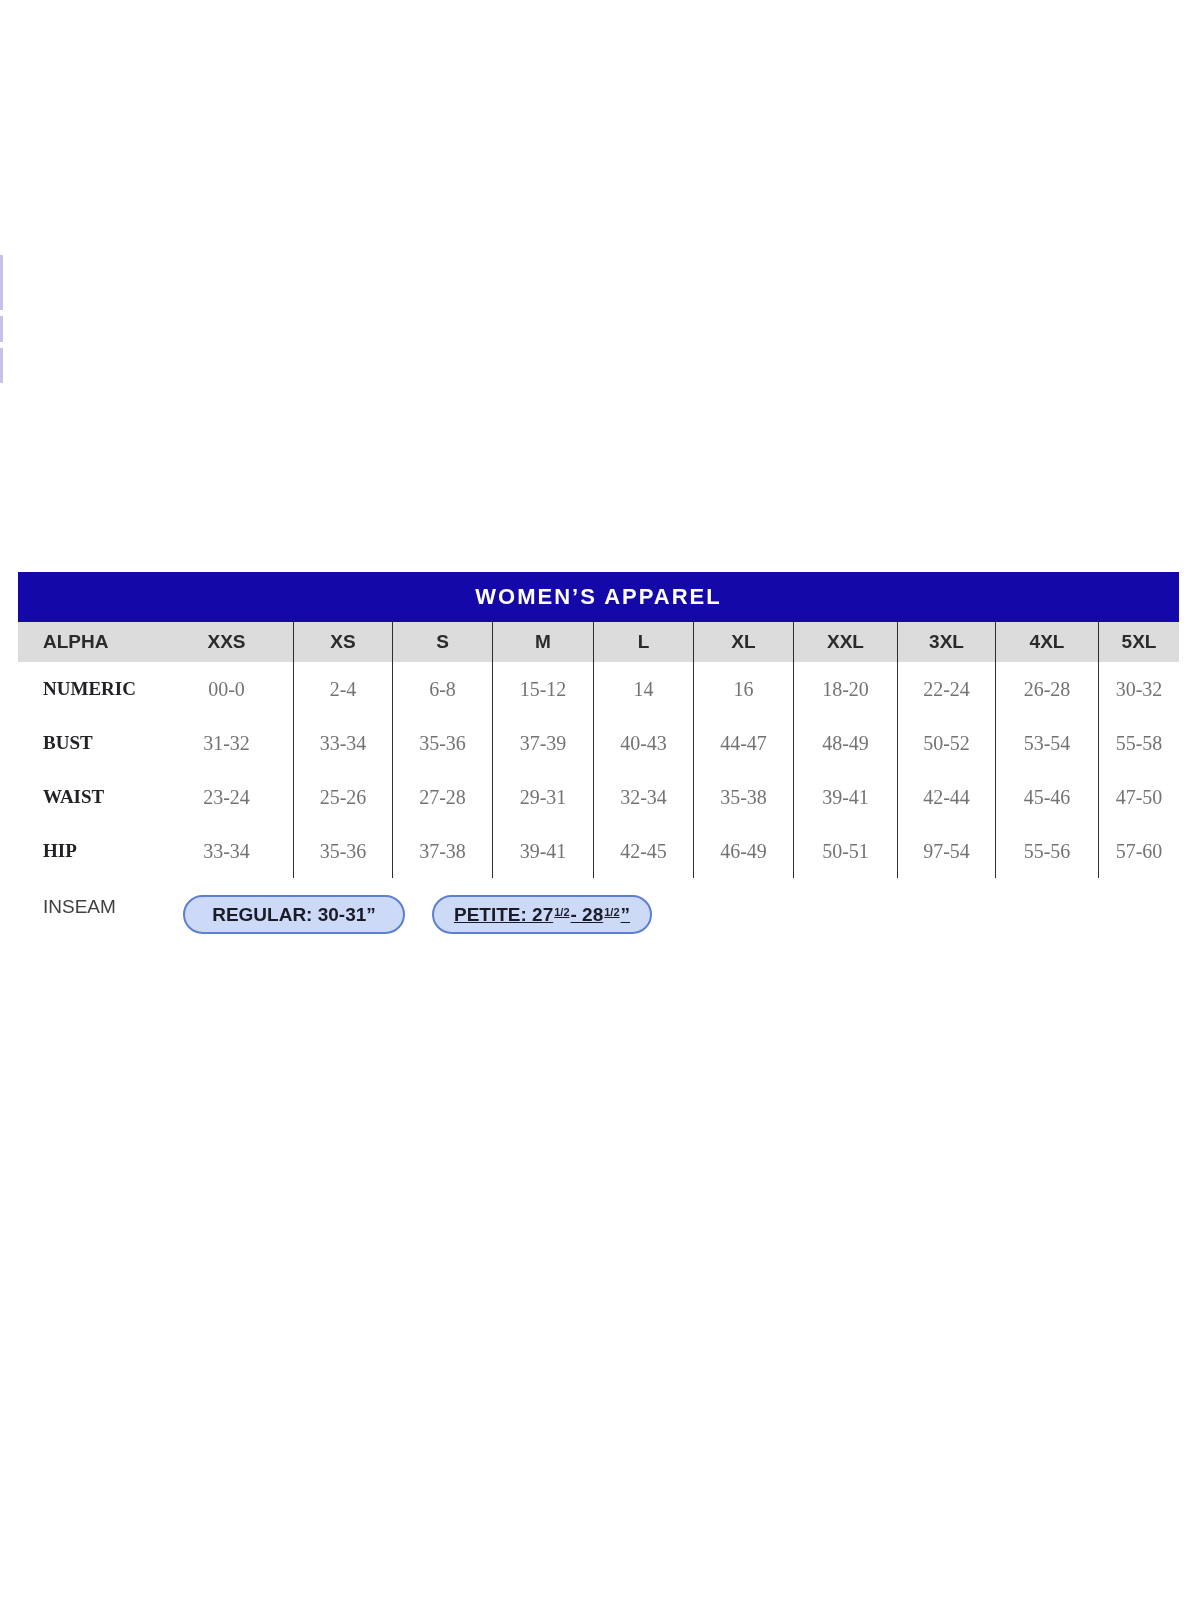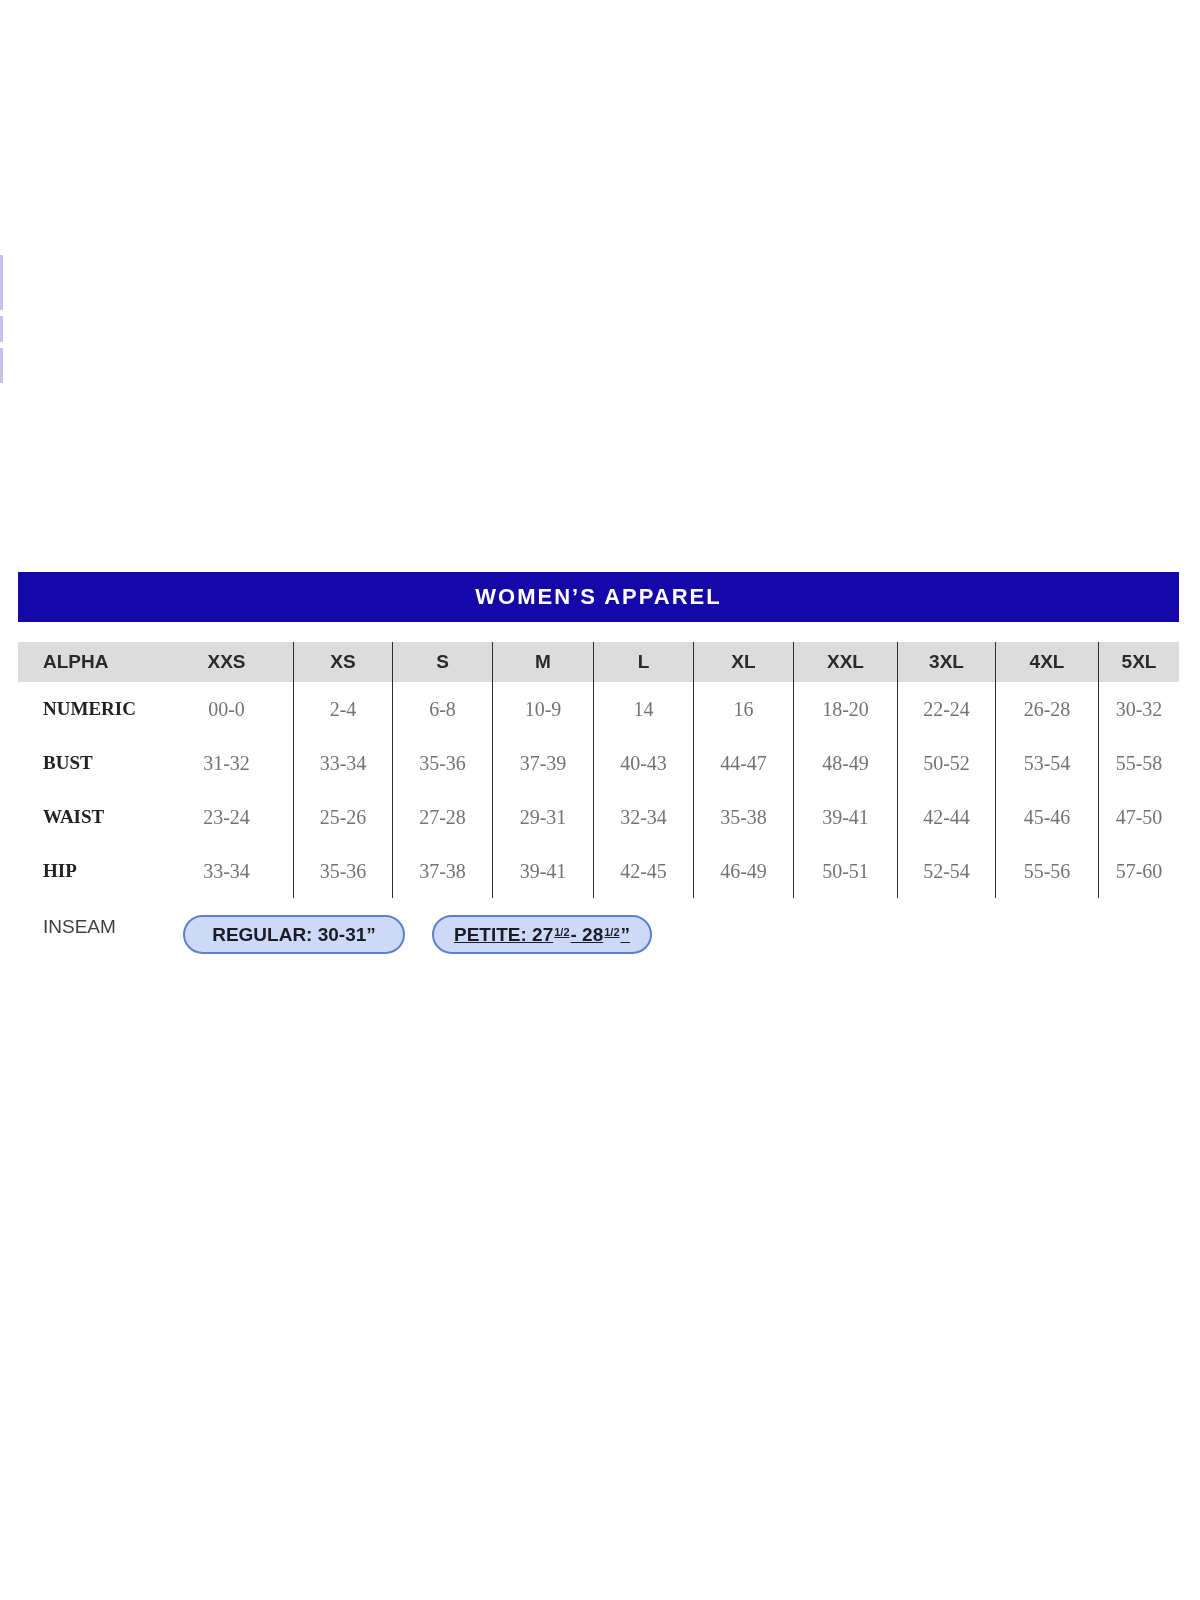--- a/index.html
+++ b/index.html
@@ -21,21 +21,21 @@
   }
   .title-bar{
     height:50px;background:#1408a8;color:#ffffff;
     display:flex;align-items:center;justify-content:center;
     font-size:22px;font-weight:700;letter-spacing:2px;
   }
   .grid-row{
     display:grid;
     grid-template-columns:142px 133px 99px 100px 101px 100px 100px 104px 98px 103px 81px;
   }
-  .hdr-row{background:#dcdcdc;height:40px;margin-top:20px;}
+  .hdr-row{background:#dcdcdc;height:40px;}
   .data-row{background:#ffffff;height:54px;font-family:Liberation Serif, serif;}
   .cell{
     display:flex;align-items:center;justify-content:center;
     font-size:20px;color:#737373;
   }
   .hdr-row .cell{font-weight:700;font-size:19px;color:#2b2b2e;}
   .lbl{justify-content:flex-start;padding-left:25px;font-weight:700;font-size:19px;color:#222226;}
   .dv{border-left:1.5px solid #2e2e32;}
   .inseam-row{position:relative;height:57px;}
   .inseam-label{
@@ -79,21 +79,21 @@
       <div class="cell dv">3XL</div>
       <div class="cell dv">4XL</div>
       <div class="cell dv">5XL</div>
     </div>
 
     <div class="grid-row data-row">
       <div class="cell lbl">NUMERIC</div>
       <div class="cell">00-0</div>
       <div class="cell dv">2-4</div>
       <div class="cell dv">6-8</div>
-      <div class="cell dv">10-9</div>
+      <div class="cell dv">15-12</div>
       <div class="cell dv">14</div>
       <div class="cell dv">16</div>
       <div class="cell dv">18-20</div>
       <div class="cell dv">22-24</div>
       <div class="cell dv">26-28</div>
       <div class="cell dv">30-32</div>
     </div>
 
     <div class="grid-row data-row">
       <div class="cell lbl">BUST</div>
@@ -125,21 +125,21 @@
 
     <div class="grid-row data-row">
       <div class="cell lbl">HIP</div>
       <div class="cell">33-34</div>
       <div class="cell dv">35-36</div>
       <div class="cell dv">37-38</div>
       <div class="cell dv">39-41</div>
       <div class="cell dv">42-45</div>
       <div class="cell dv">46-49</div>
       <div class="cell dv">50-51</div>
-      <div class="cell dv">52-54</div>
+      <div class="cell dv">97-54</div>
       <div class="cell dv">55-56</div>
       <div class="cell dv">57-60</div>
     </div>
 
     <div class="inseam-row">
       <div class="inseam-label">INSEAM</div>
       <div class="pill p1">
         <span>REGULAR: 30-31”</span>
       </div>
       <div class="pill p2">

